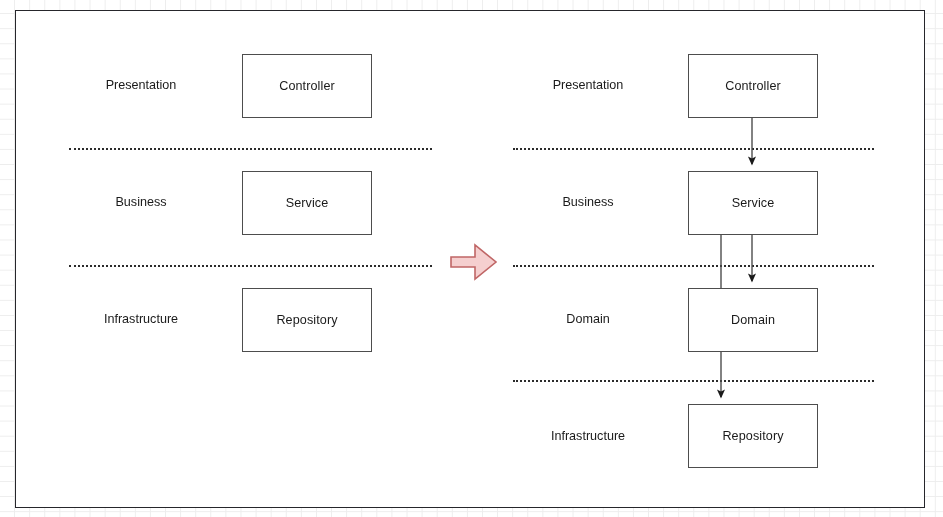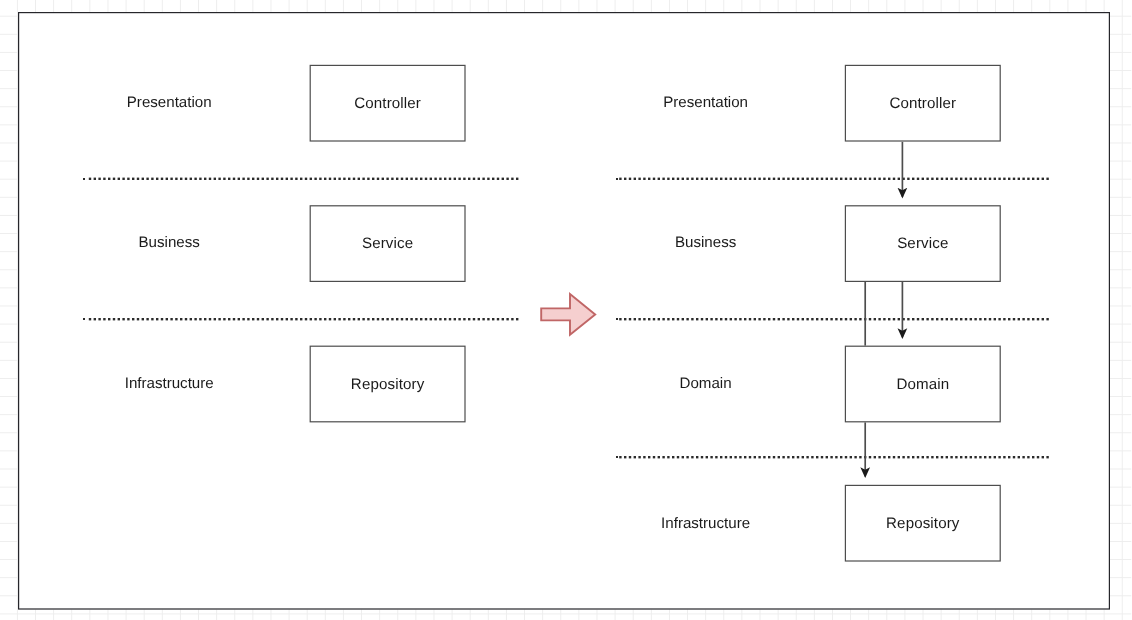--- a/index.html
+++ b/index.html
@@ -46,21 +46,20 @@
     background: #ffffff;
     border: 1.3px solid #4d4d4d;
     color: #1a1a1a;
     font-size: 12.6px;
     display: flex;
     align-items: center;
     justify-content: center;
     text-align: center;
     letter-spacing: .1px;
     z-index: 4;
-    margin-left: 16px;
   }
   .layer-label {
     position: absolute;
     box-sizing: border-box;
     color: #1a1a1a;
     font-size: 12.6px;
     text-align: center;
     white-space: nowrap;
     transform: translate(-50%, -50%);
     z-index: 3;

